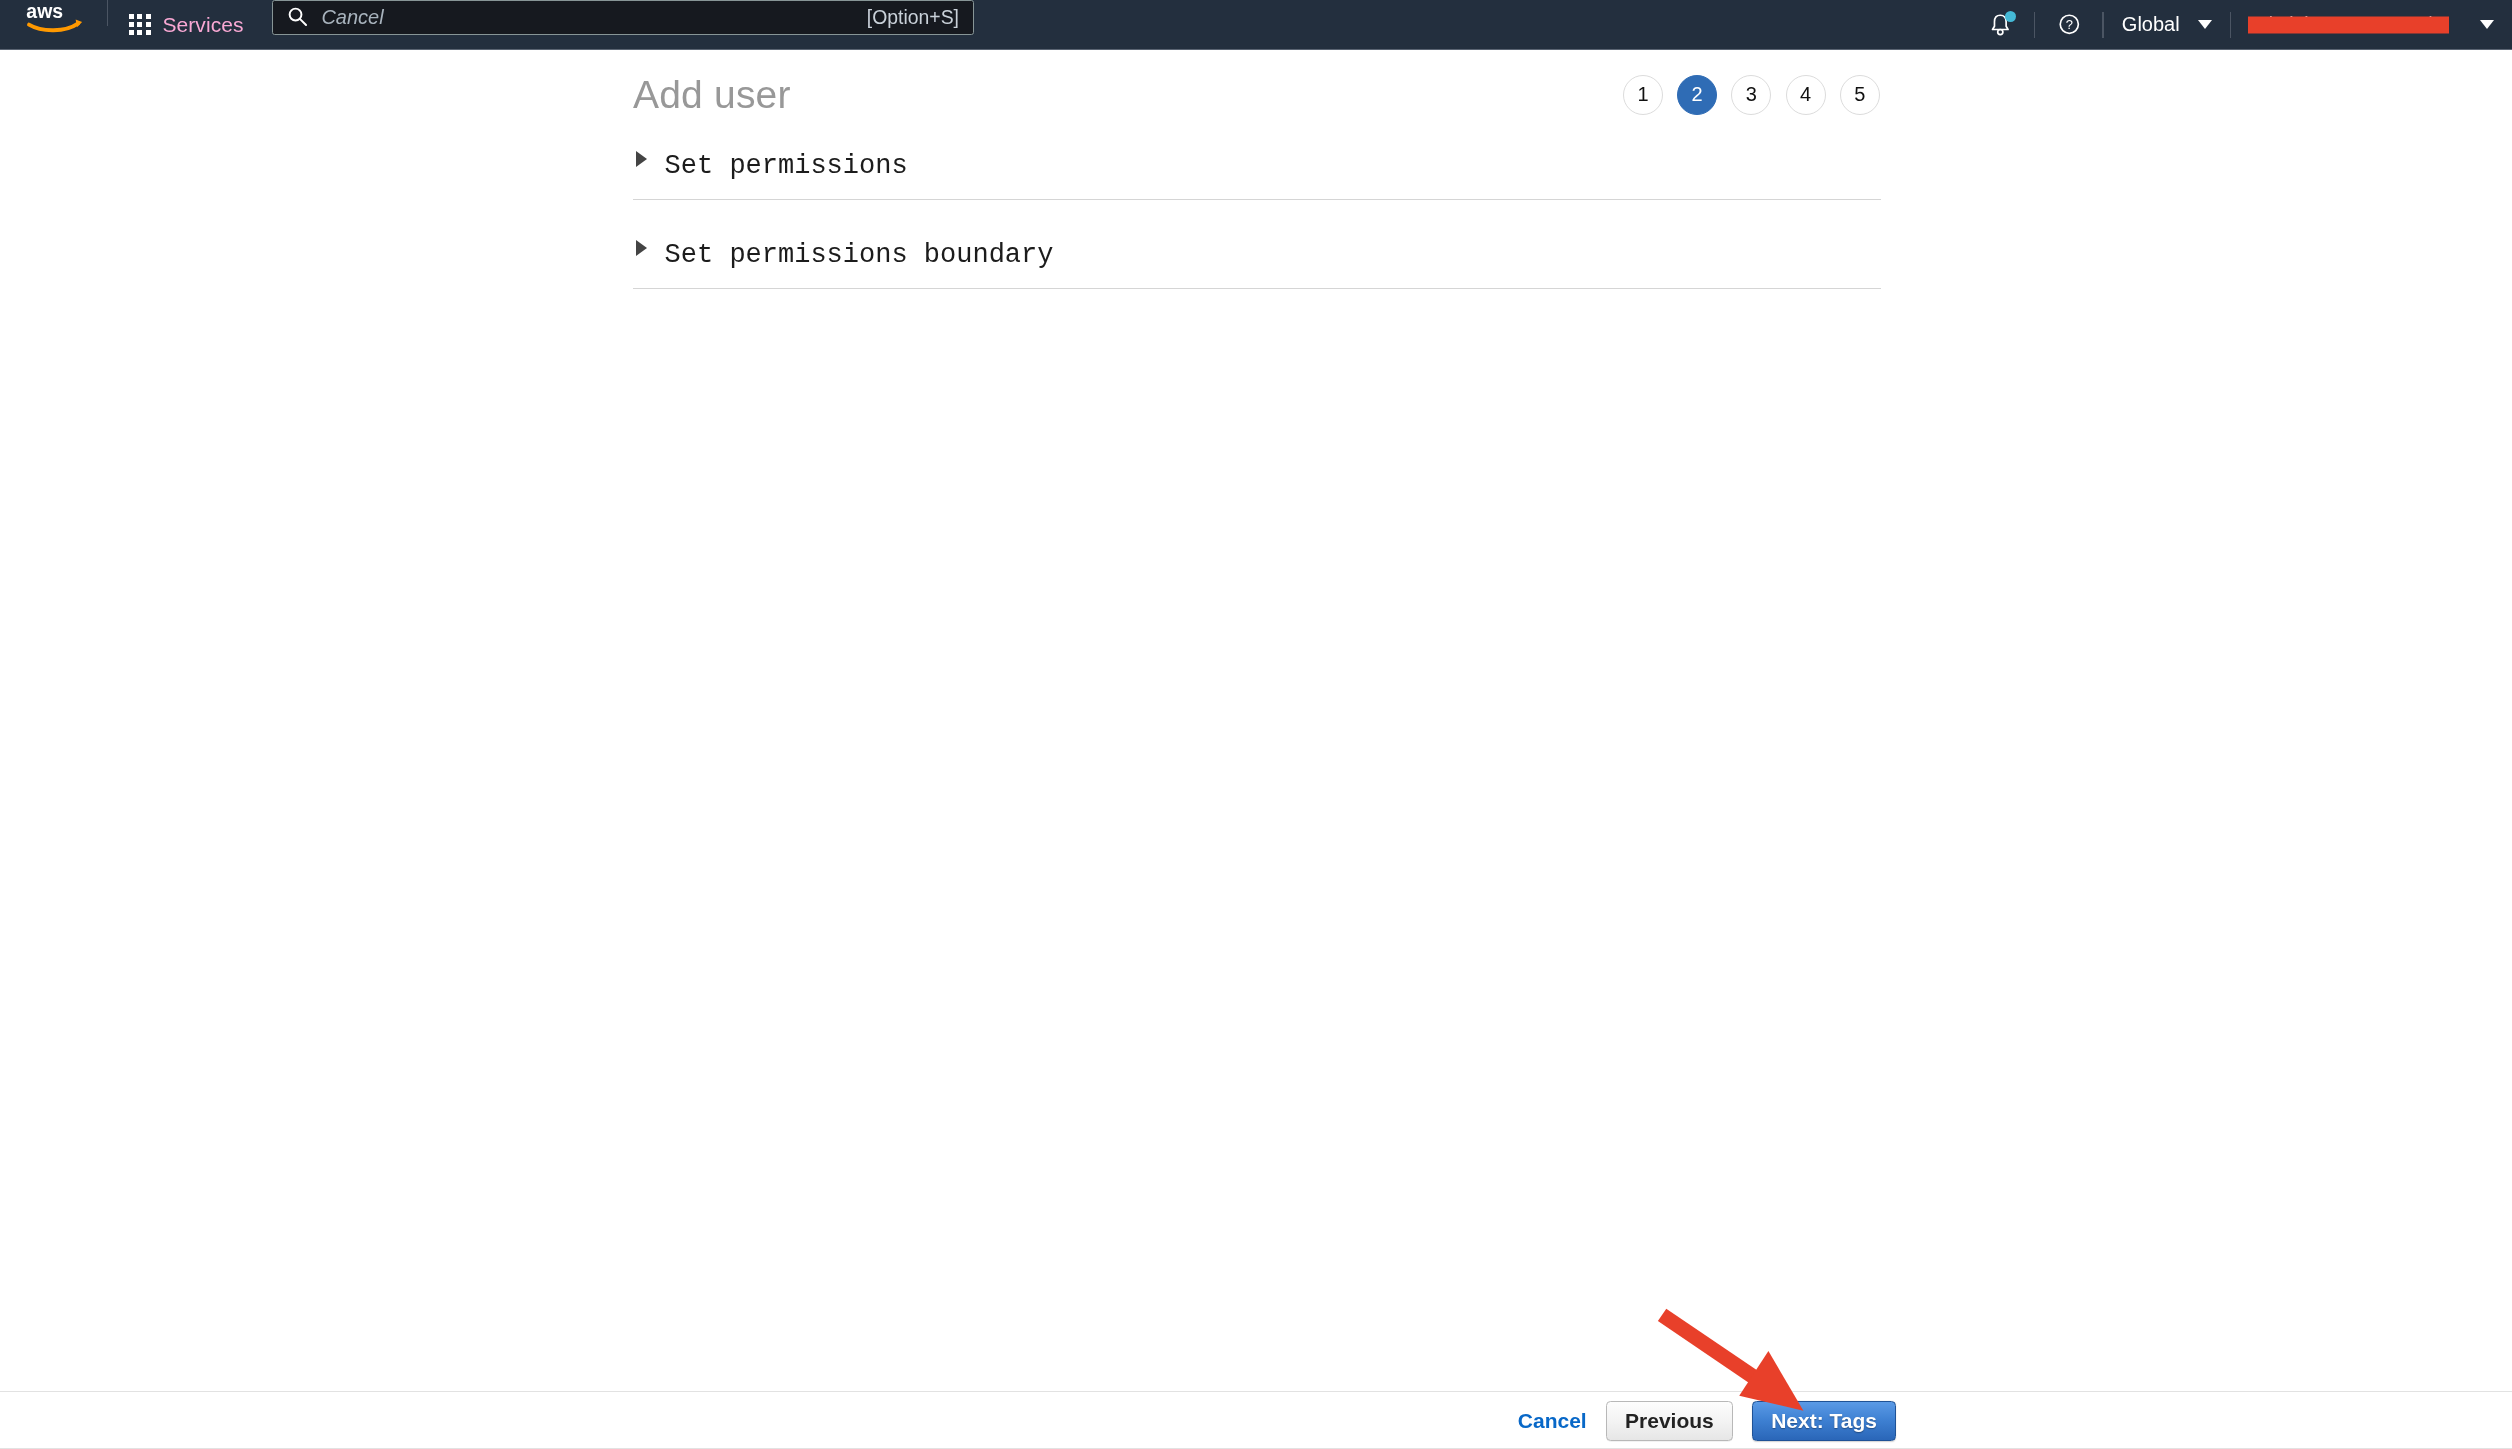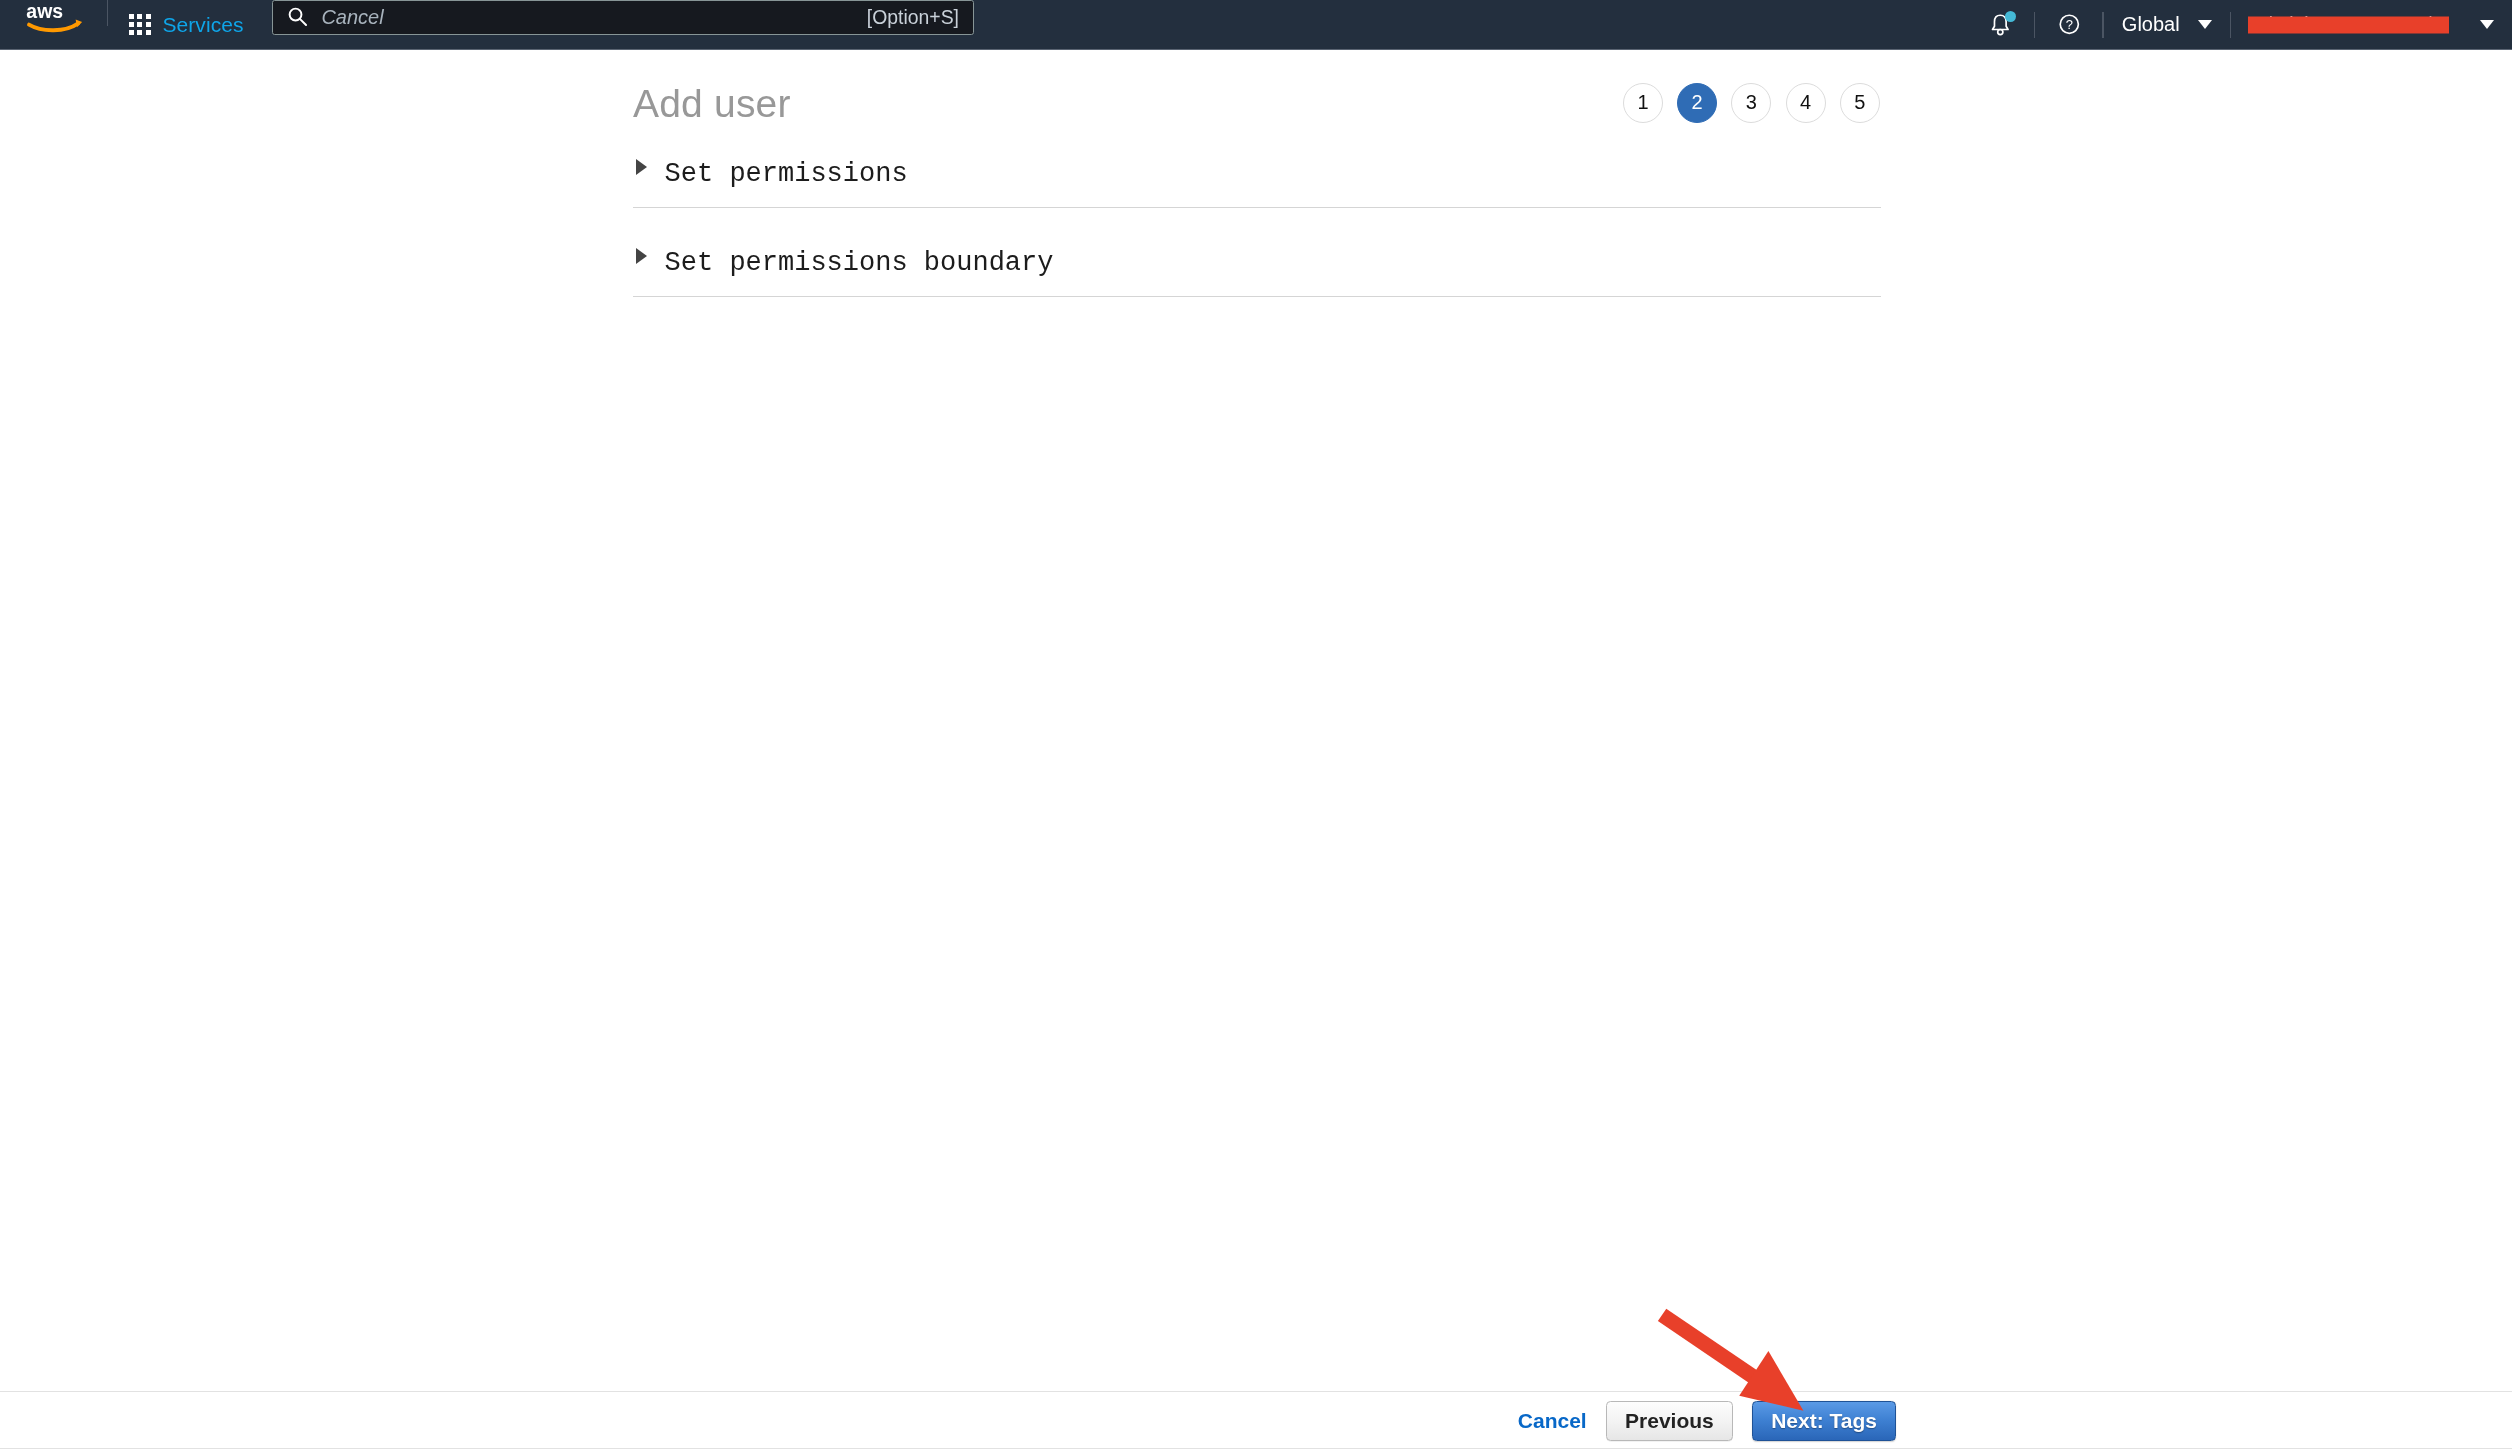--- a/index.html
+++ b/index.html
@@ -63,21 +63,21 @@
     margin-right: 11.6px;
   }
   .grid-icon i {
     display: block;
     width: 5.2px;
     height: 5.2px;
     background: #ffffff;
   }
 
   .services-label {
-    color: #0ea5e9;
+    color: #f9a8d4;
     font-size: 21px;
     letter-spacing: 0.1px;
   }
 
   .search-wrap {
     margin-left: 24.6px;
     width: 702px;
     height: 35px;
     background: #16191f;
     border: 1.3px solid #879596;
@@ -196,23 +196,23 @@
 
   .content-col {
     position: absolute;
     left: 633px;
     top: 0;
     width: 1248px;
   }
 
   .page-header {
     display: flex;
-    align-items: flex-end;
+    align-items: center;
     justify-content: space-between;
-    padding-top: 26px;
+    padding-top: 18px;
   }
 
   .page-title {
     color: #989898;
     font-size: 39px;
     font-weight: 400;
     letter-spacing: 0.2px;
     line-height: 1;
     padding-top: 6.5px;
   }

